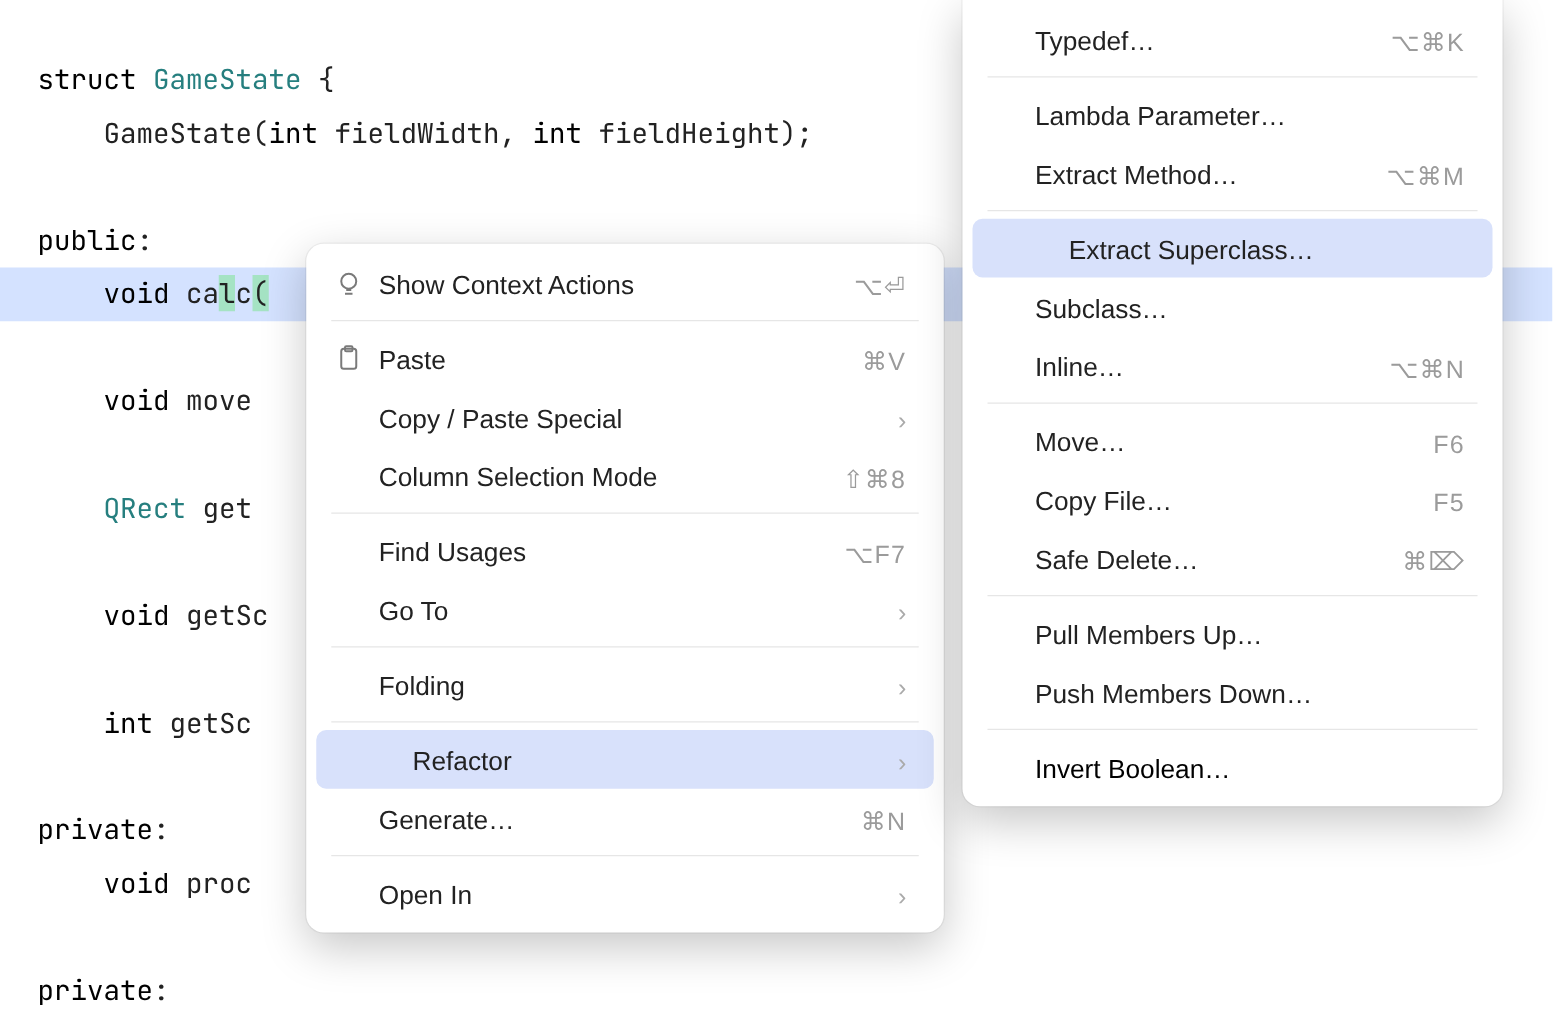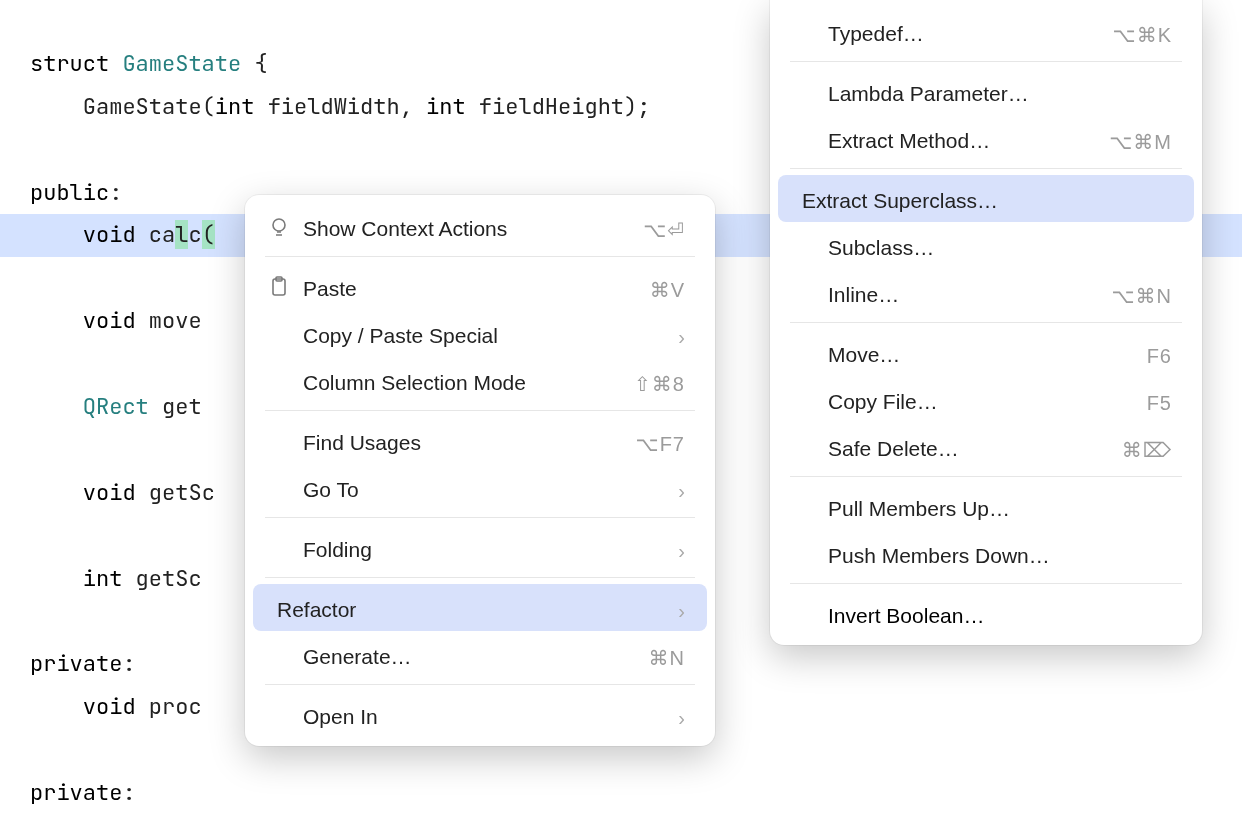--- a/index.html
+++ b/index.html
@@ -3,27 +3,27 @@
 <meta charset="utf-8">
 <style>
 html,body{margin:0;padding:0;font-family:"SF Pro Text","Segoe UI",Arial,sans-serif;background:#fff;color:#222;font-size:22px;line-height:1.95;overflow:hidden}
 .code{font-family:"JetBrains Mono","SF Mono",Menlo,Consolas,monospace;font-size:22px;white-space:pre;padding:0 0 0 30px;position:relative}
 .kw{color:#000000}
 .typ{color:#267f7f}
 .punc,.plain{color:#222}
 .hl{background:#d4e2ff;display:block;margin-left:-30px;padding-left:30px}
 .sel{background:#a5e3c4}
 .menu{position:absolute;background:#fff;border-radius:14px;box-shadow:0 12px 36px rgba(0,0,0,.22),0 0 0 1px rgba(0,0,0,.05);padding:8px 0;font-size:21px;color:#222}
-#menu1{left:245px;top:195px;width:470px}
+#menu1{left:245px;top:195px;width:510px}
 #menu2{left:770px;top:0;width:432px;border-top-left-radius:0;border-top-right-radius:0}
 .mi{display:flex;align-items:flex-end;height:47px;padding:0 30px 0 58px;position:relative;cursor:default}
 .mi .lbl{flex:1}
 .mi .sc{color:#9b9b9b;font-size:20px;letter-spacing:1px}
 .mi .chev{color:#aaa;font-size:20px}
-.mi.sel{background:#d8e1fb;border-radius:8px;margin:0 8px;padding-left:24px;padding-right:22px}
+.mi.sel{background:#d8e1fb;border-radius:8px;margin:0 8px;padding-left:77px;padding-right:22px}
 .mi.dis .lbl{color:#000000}
 .sep{height:1px;background:#e6e6e6;margin:6px 20px}
 .ico{position:absolute;left:22px;top:50%;transform:translateY(-50%);width:24px;height:24px;display:flex;align-items:center;justify-content:center}
 .ico svg{stroke:#7a7a7a;fill:none;stroke-width:1.6}
 </style>
 </head>
 <body>
 
 <div class="code">
 <span><span class="kw">struct</span> <span class="typ">GameState</span><span class="punc"> {</span></span>

